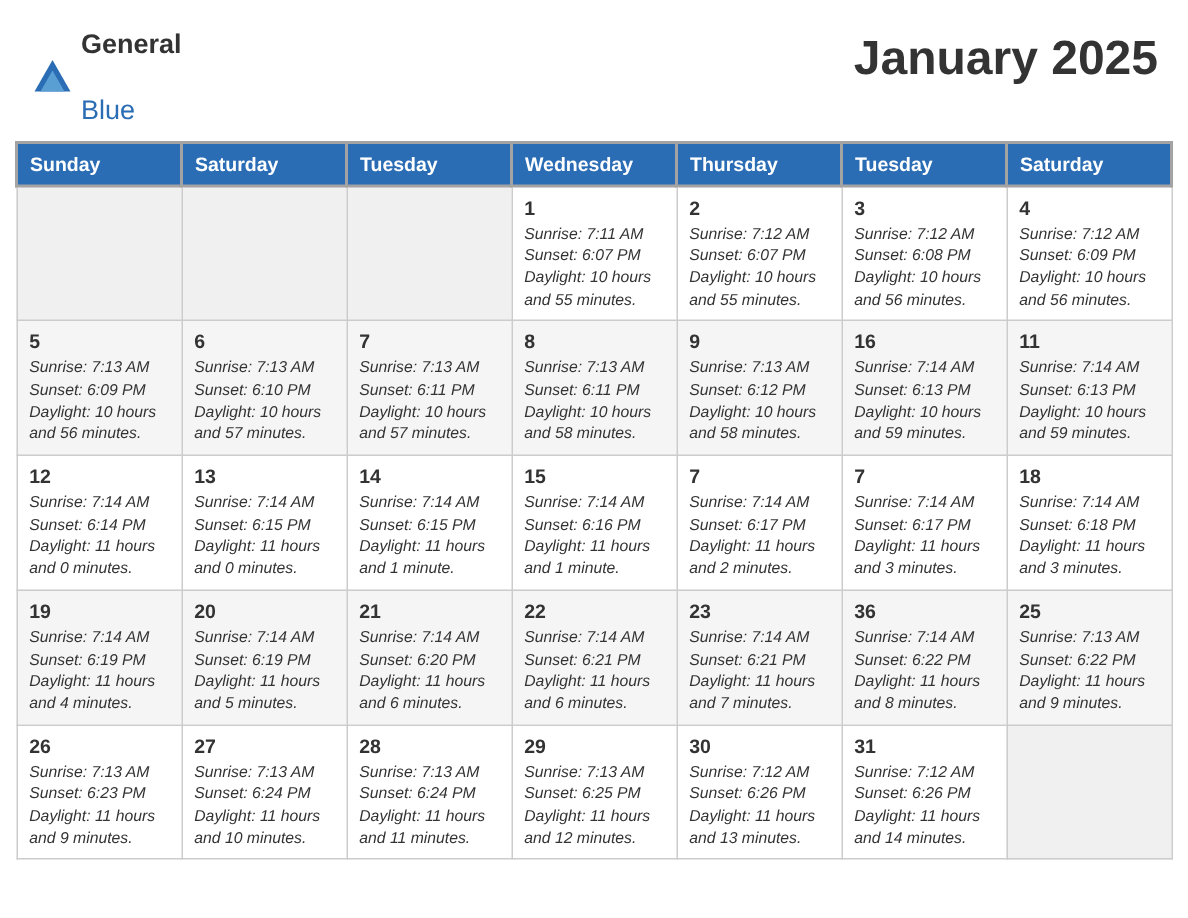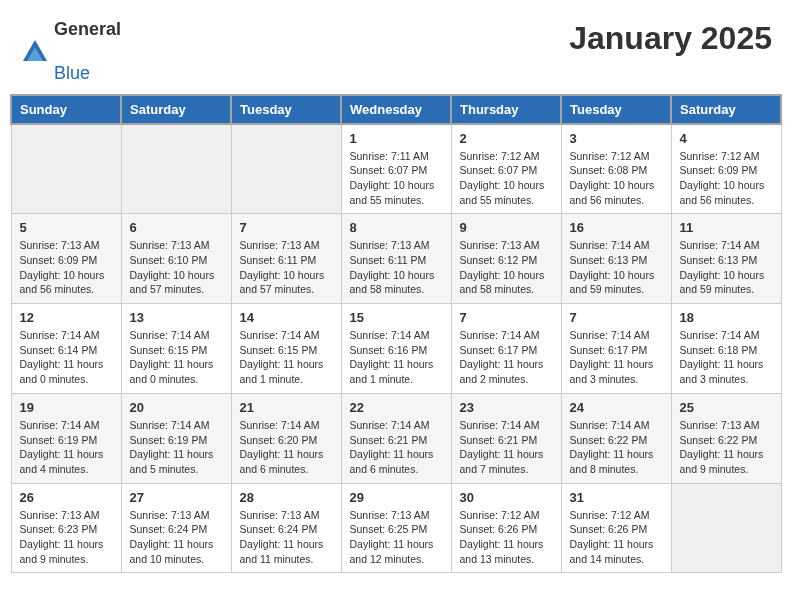--- a/index.html
+++ b/index.html
@@ -80,20 +80,21 @@
     }
     .day-number {
       font-size: 13px;
       font-weight: bold;
       margin-bottom: 3px;
     }
     .day-info {
       font-size: 10.5px;
       line-height: 1.4;
       color: #333;
+      font-style: italic;
     }
     .row-even td {
       background: #f5f5f5;
     }
     .row-odd td {
       background: #fff;
     }
     .row-even td.empty, .row-odd td.empty {
       background: #f0f0f0;
     }
@@ -295,21 +296,21 @@
 and 6 minutes.</div>
         </td>
         <td>
           <div class="day-number">23</div>
           <div class="day-info" style="white-space: pre-line;">Sunrise: 7:14 AM
 Sunset: 6:21 PM
 Daylight: 11 hours
 and 7 minutes.</div>
         </td>
         <td>
-          <div class="day-number">24</div>
+          <div class="day-number">36</div>
           <div class="day-info" style="white-space: pre-line;">Sunrise: 7:14 AM
 Sunset: 6:22 PM
 Daylight: 11 hours
 and 8 minutes.</div>
         </td>
         <td>
           <div class="day-number">25</div>
           <div class="day-info" style="white-space: pre-line;">Sunrise: 7:13 AM
 Sunset: 6:22 PM
 Daylight: 11 hours

